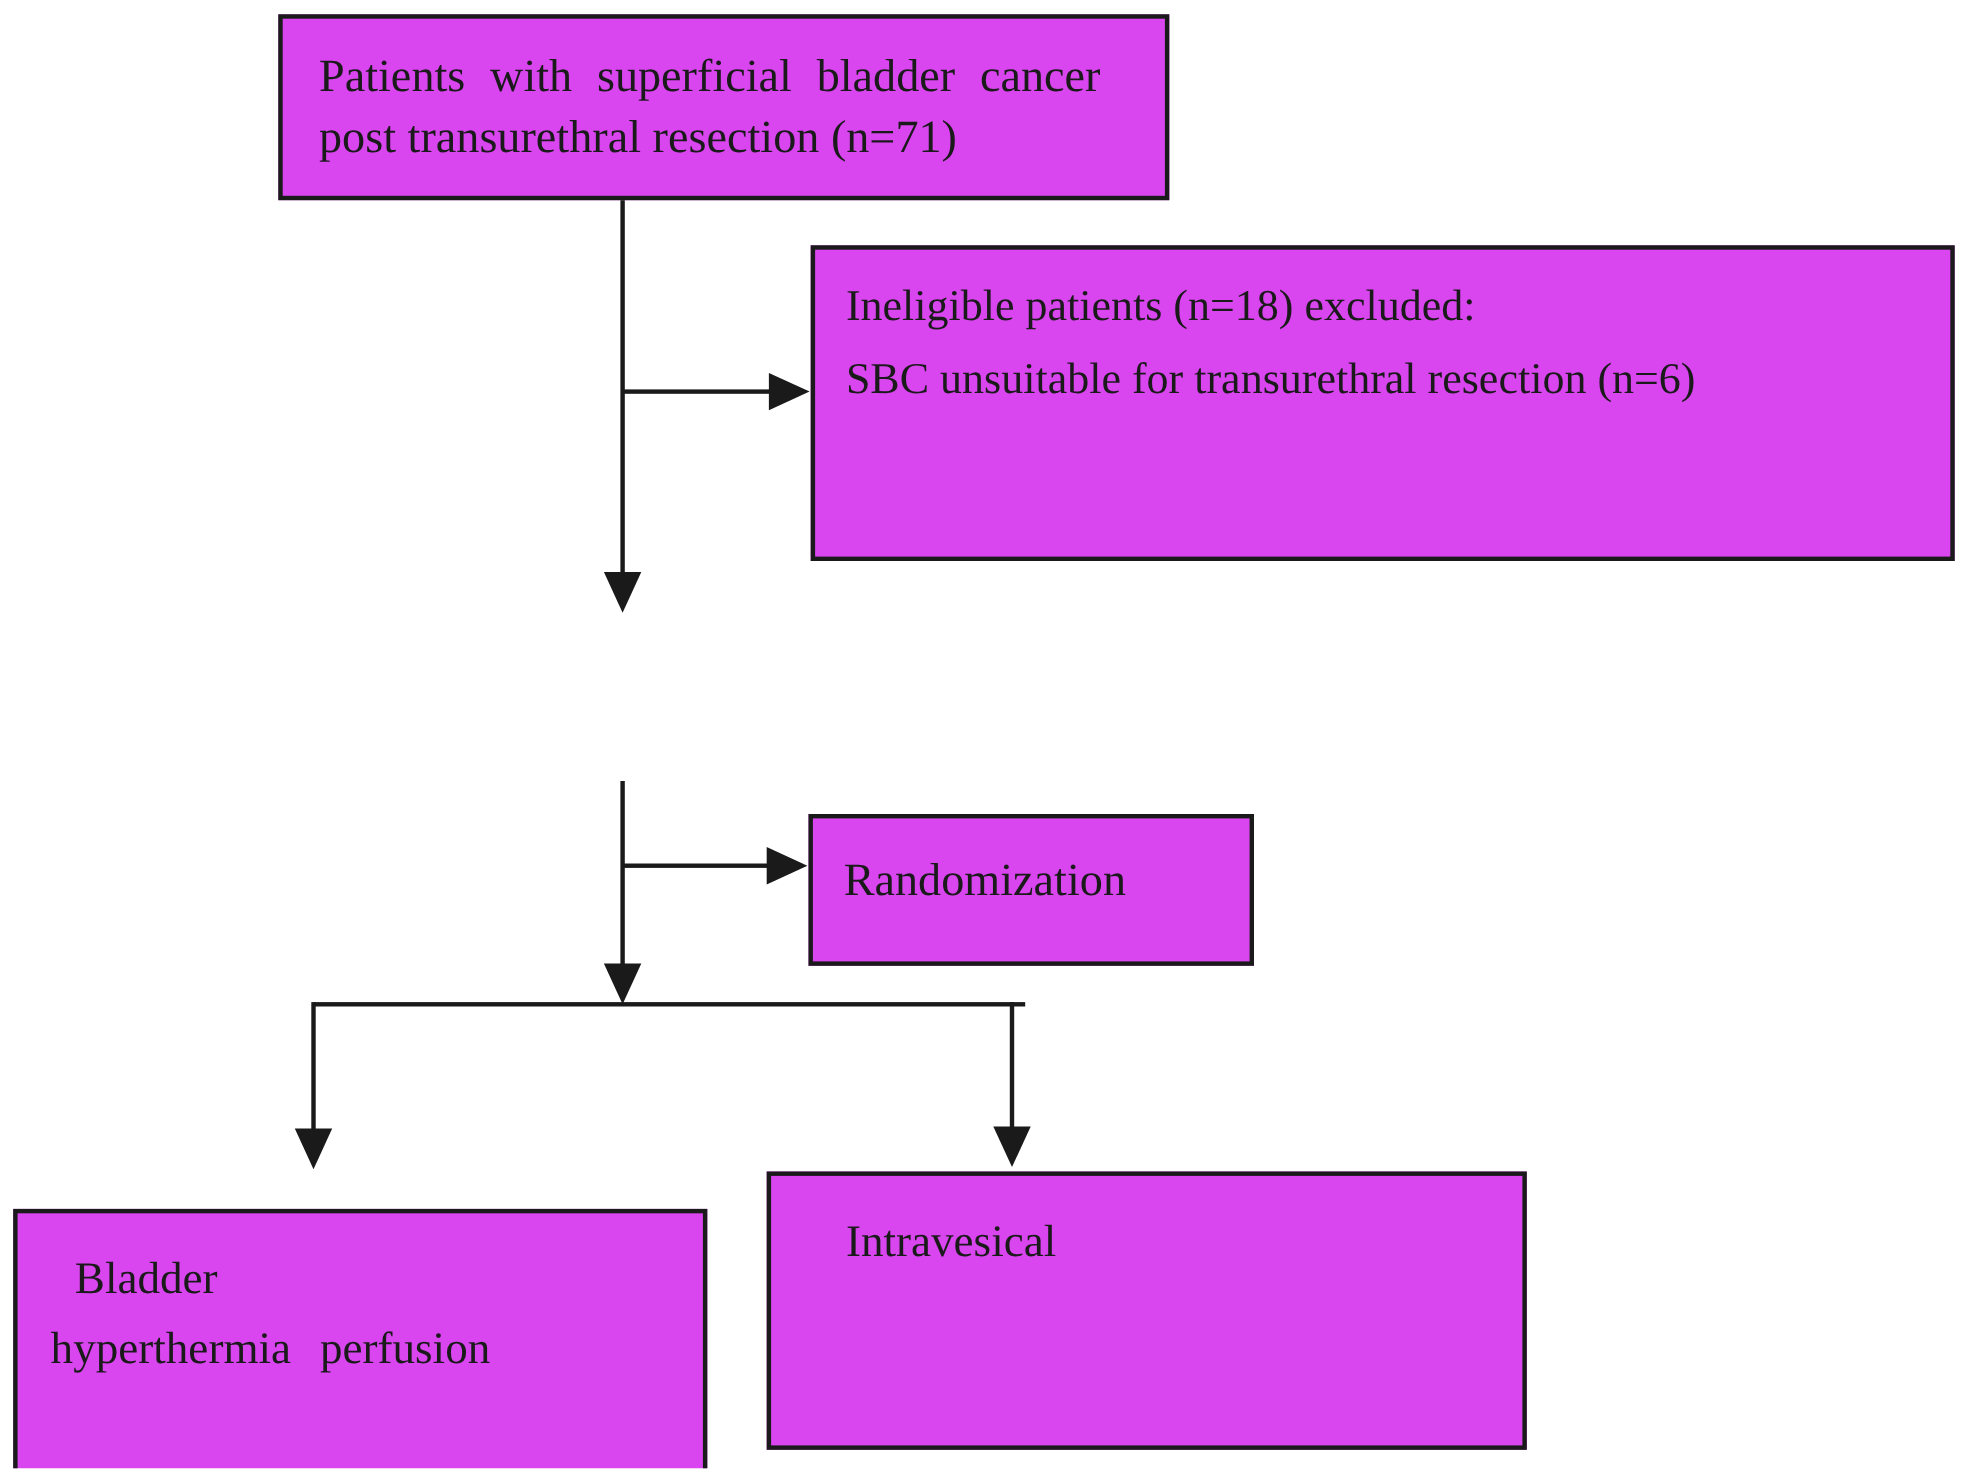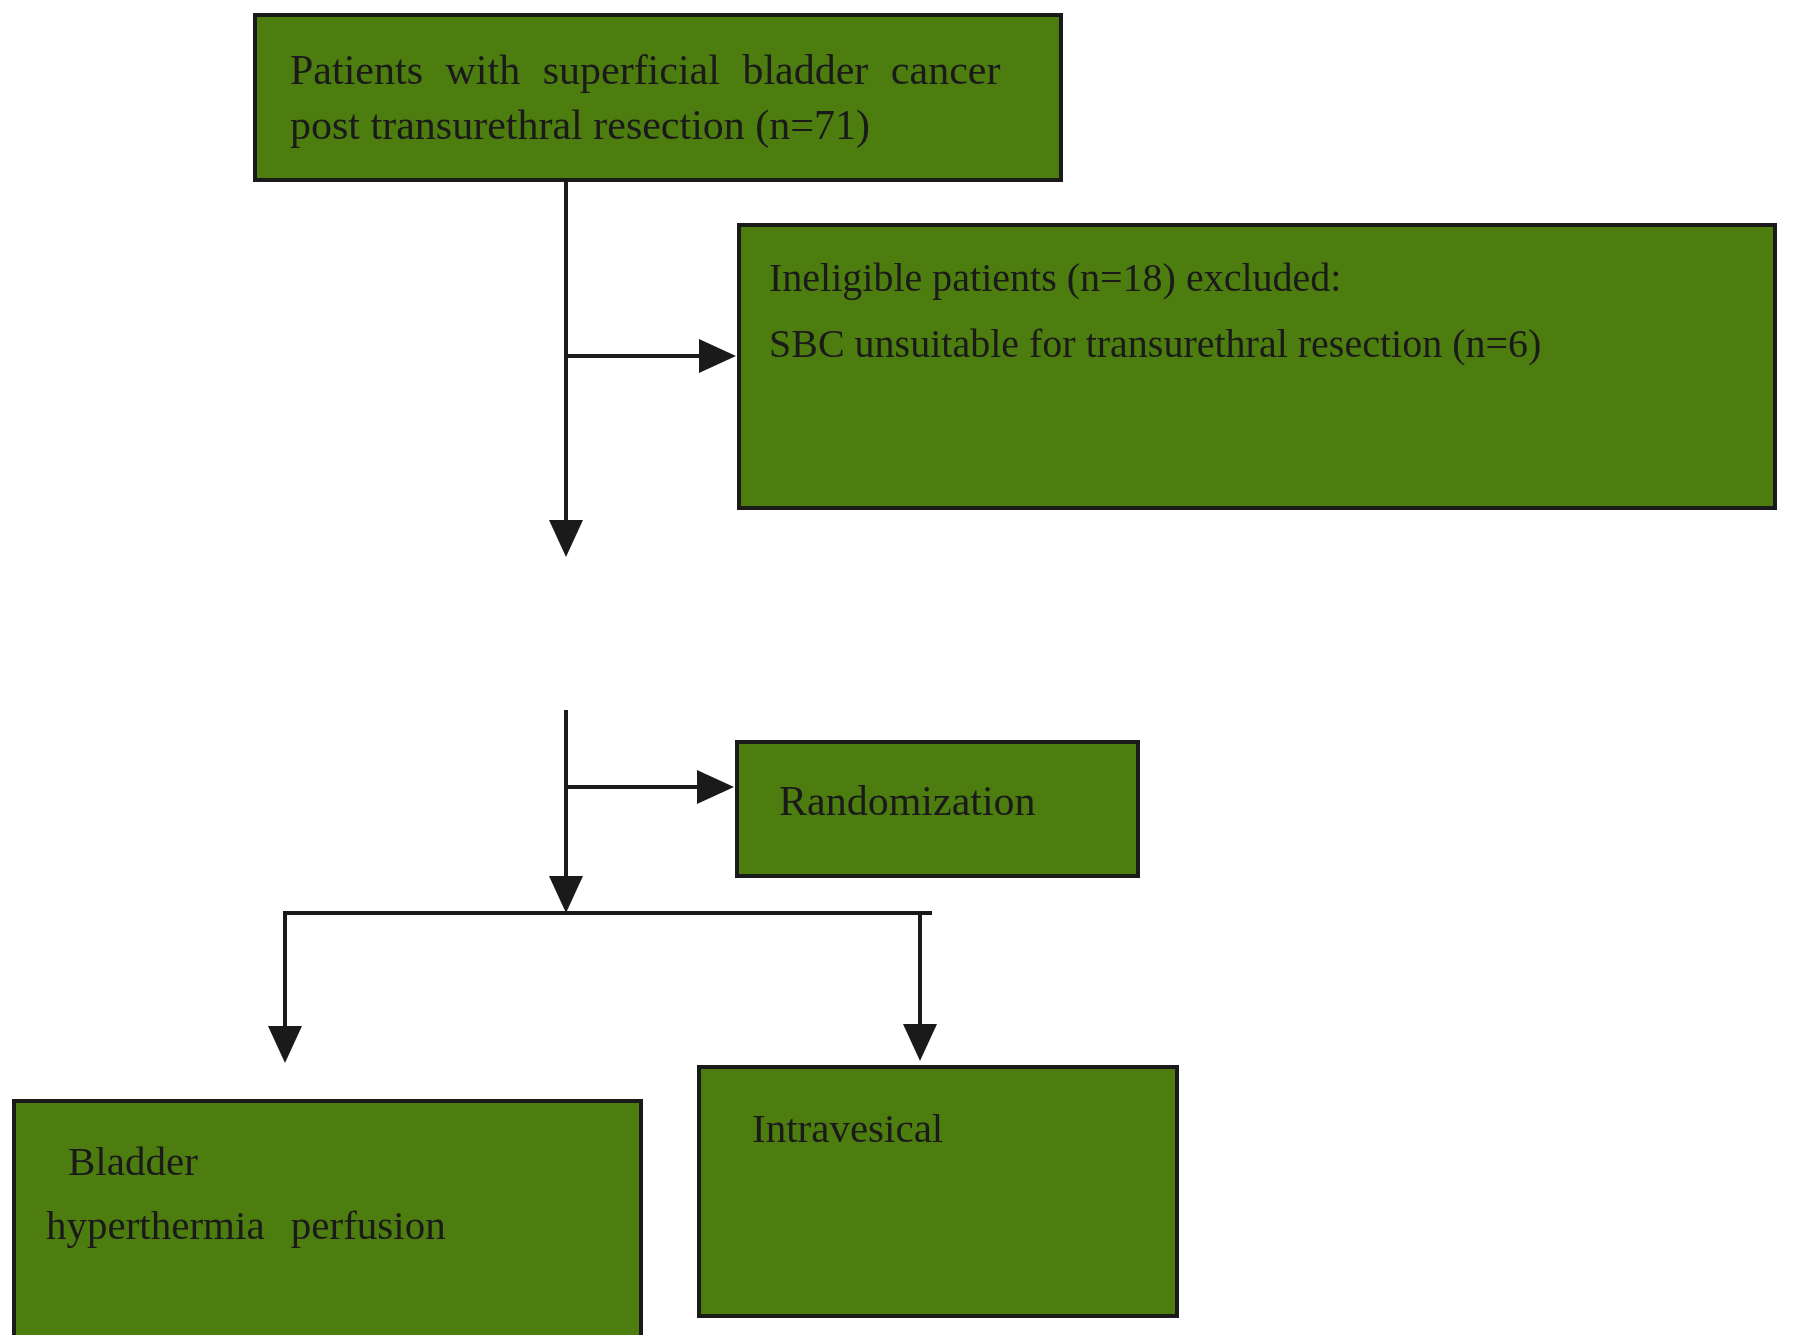--- a/index.html
+++ b/index.html
@@ -15,21 +15,21 @@
     width:1795px;
     height:1335px;
     background:#ffffff;
     font-family:"Liberation Serif","DejaVu Serif",serif;
     color:var(--ink);
     overflow:hidden;
   }
   .node{
     position:absolute;
     border:4px solid var(--ink);
-    background:#4d7c0f;
+    background:#d946ef;
     box-sizing:border-box;
   }
   .node .txt{
     display:block;
     font-size:42px;
     line-height:55px;
     white-space:nowrap;
   }
   
   .line{
@@ -54,28 +54,28 @@
 
   
   #top-box{left:253px;top:13px;width:810px;height:169px;padding:26px 20px 0 33px;}
   #top-box .l0{word-spacing:12px;}
 
   #exclusion-box{left:737px;top:223px;width:1040px;height:287px;padding:18px 10px 0 28px;}
   #exclusion-box .txt{font-size:40px;line-height:66px;}
 
   #eligible-box{left:292px;top:557px;width:545px;height:153px;padding:26px 10px 0 38px;}
 
-  #randomization-box{left:735px;top:740px;width:405px;height:138px;padding:30px 10px 0 40px;}
+  #randomization-box{left:735px;top:740px;width:405px;height:138px;padding:30px 10px 0 28px;}
 
   #left-group-box{left:12px;top:1099px;width:631px;height:253px;padding:26px 10px 0 30px;}
   #left-group-box .txt{font-size:41px;line-height:64px;}
   #left-group-box .l0{padding-left:22px;}
   #left-group-box .l1{word-spacing:16px;}
 
-  #right-group-box{left:697px;top:1065px;width:482px;height:253px;padding:28px 10px 0 27px;}
+  #right-group-box{left:697px;top:1065px;width:691px;height:253px;padding:28px 10px 0 44px;}
   #right-group-box .txt{font-size:41px;line-height:63px;}
   #right-group-box .l0{padding-left:24px;}
 </style>
 </head>
 <body>
 
 <div id="canvas" style="background: rgb(255, 255, 255);">
 
   <div class="node" id="top-box">
     <span class="txt l0">Patients with superficial bladder cancer</span>

